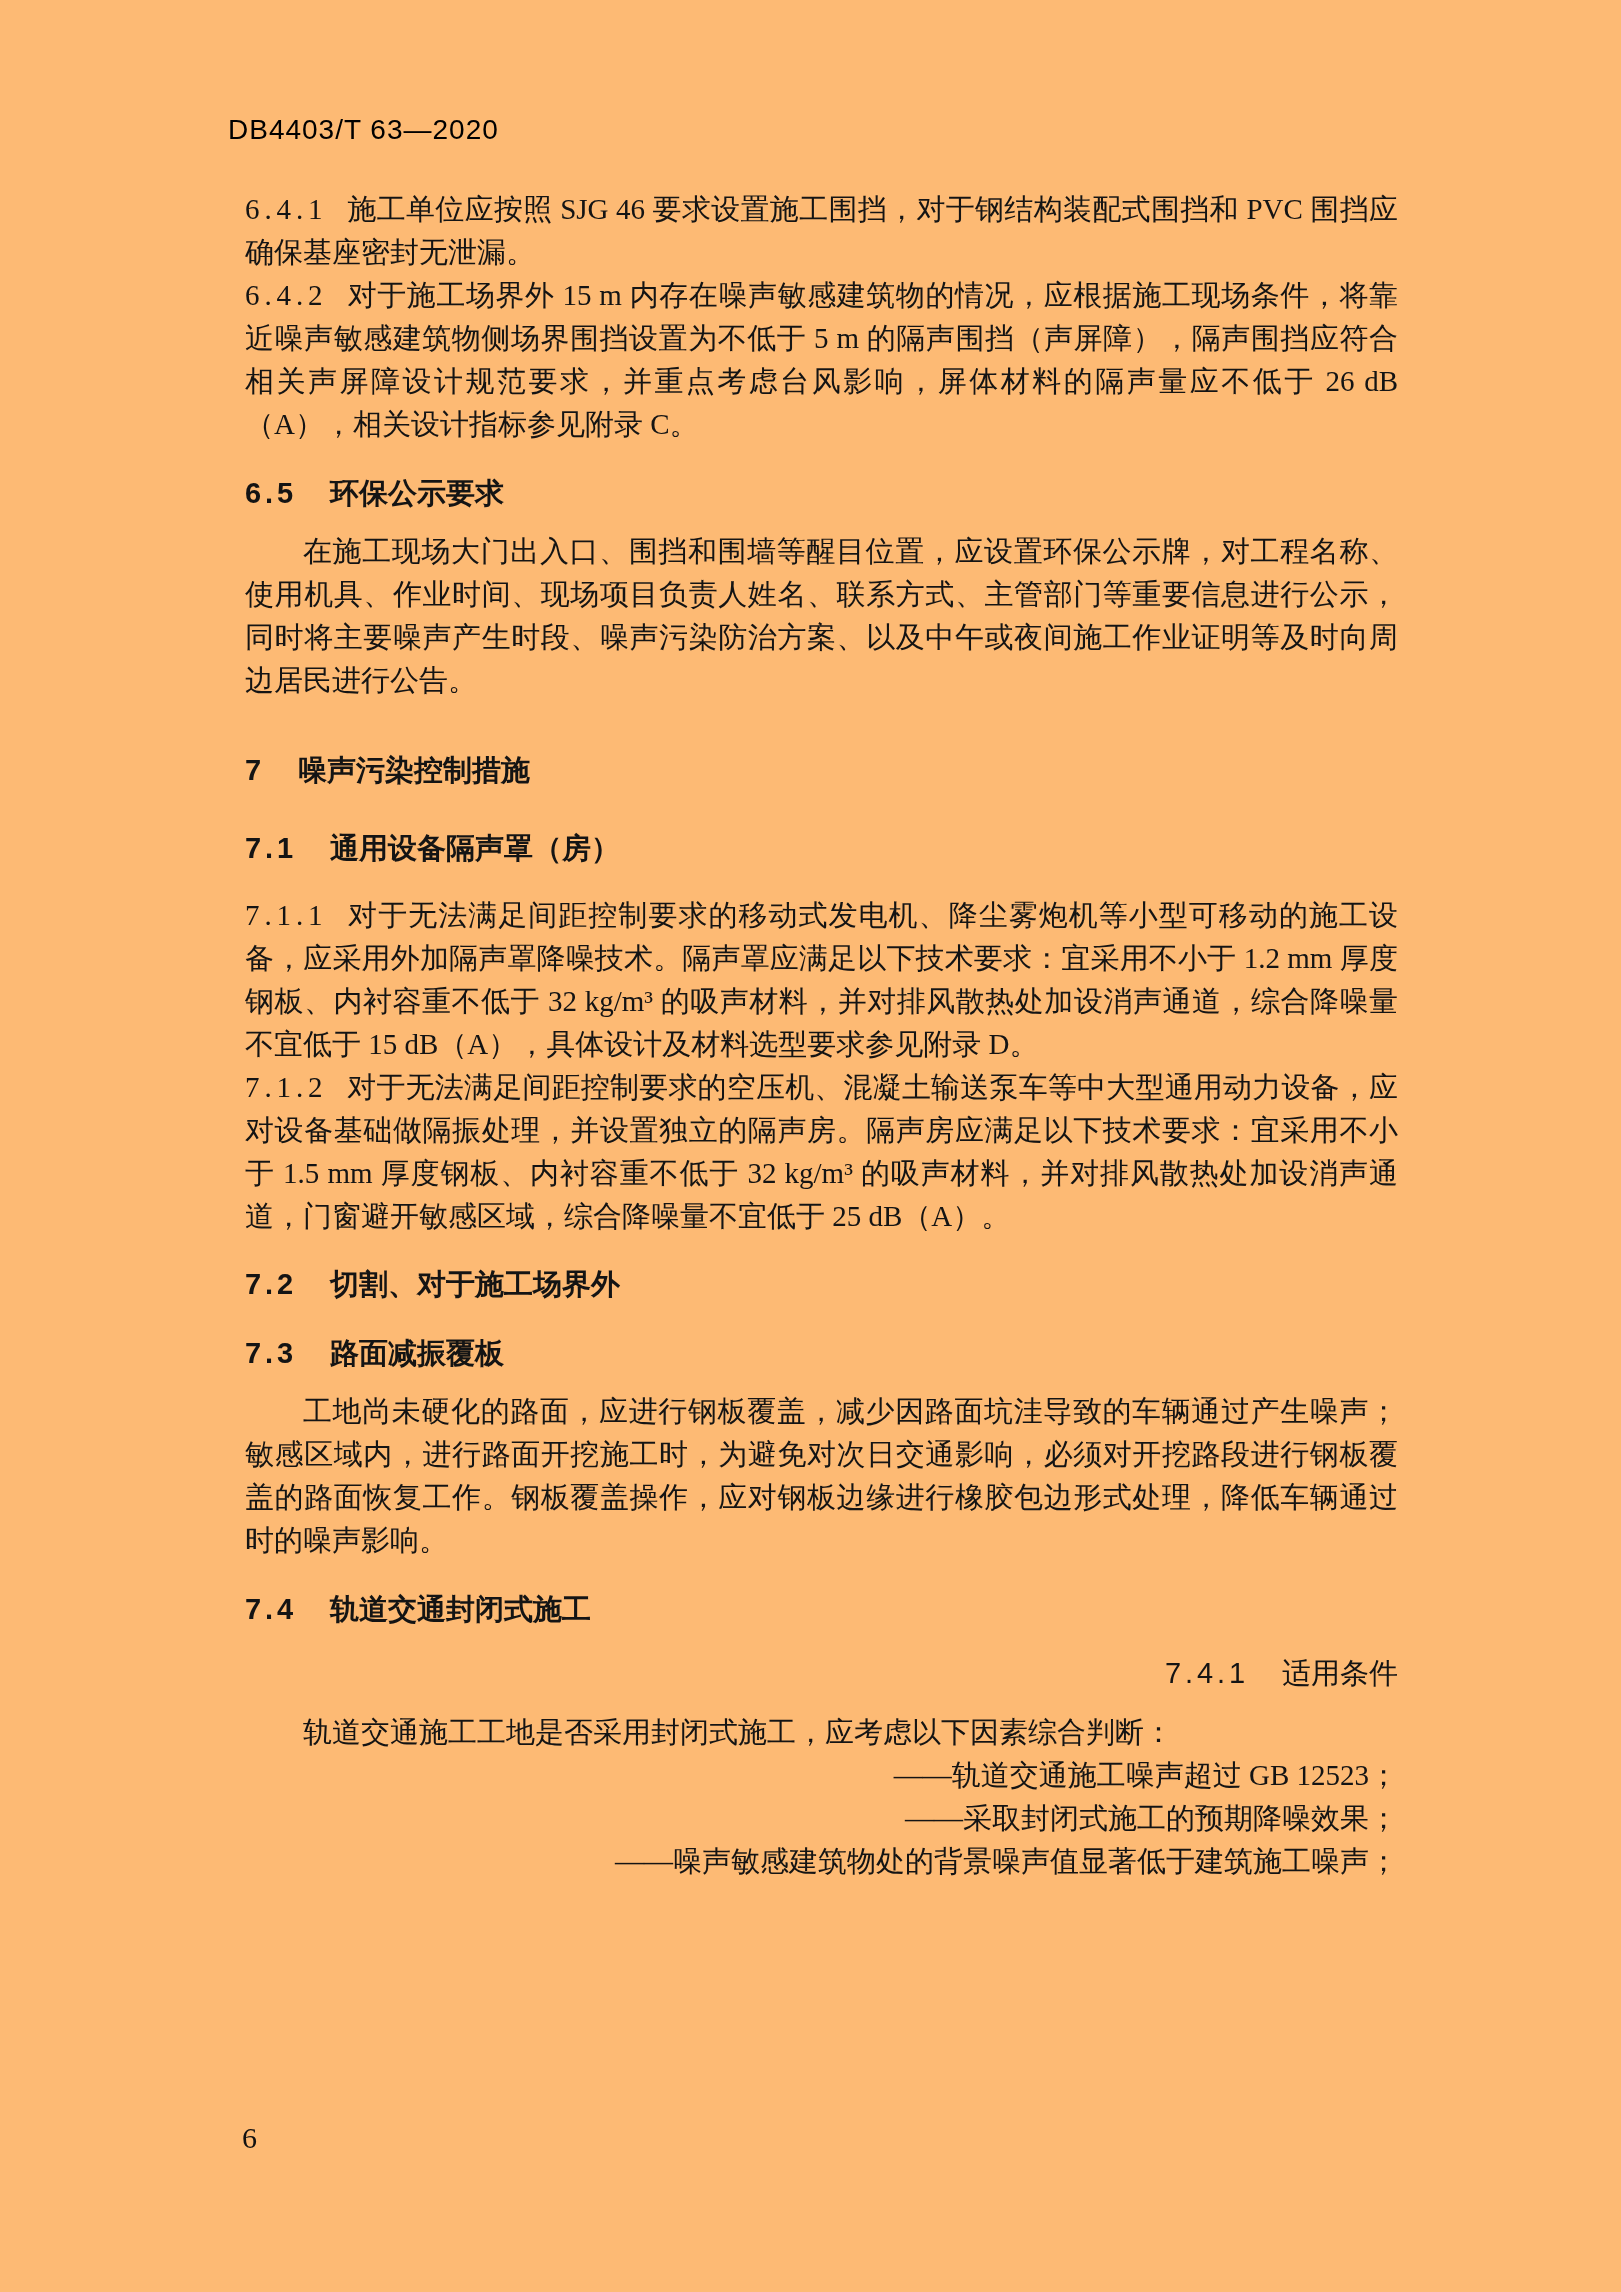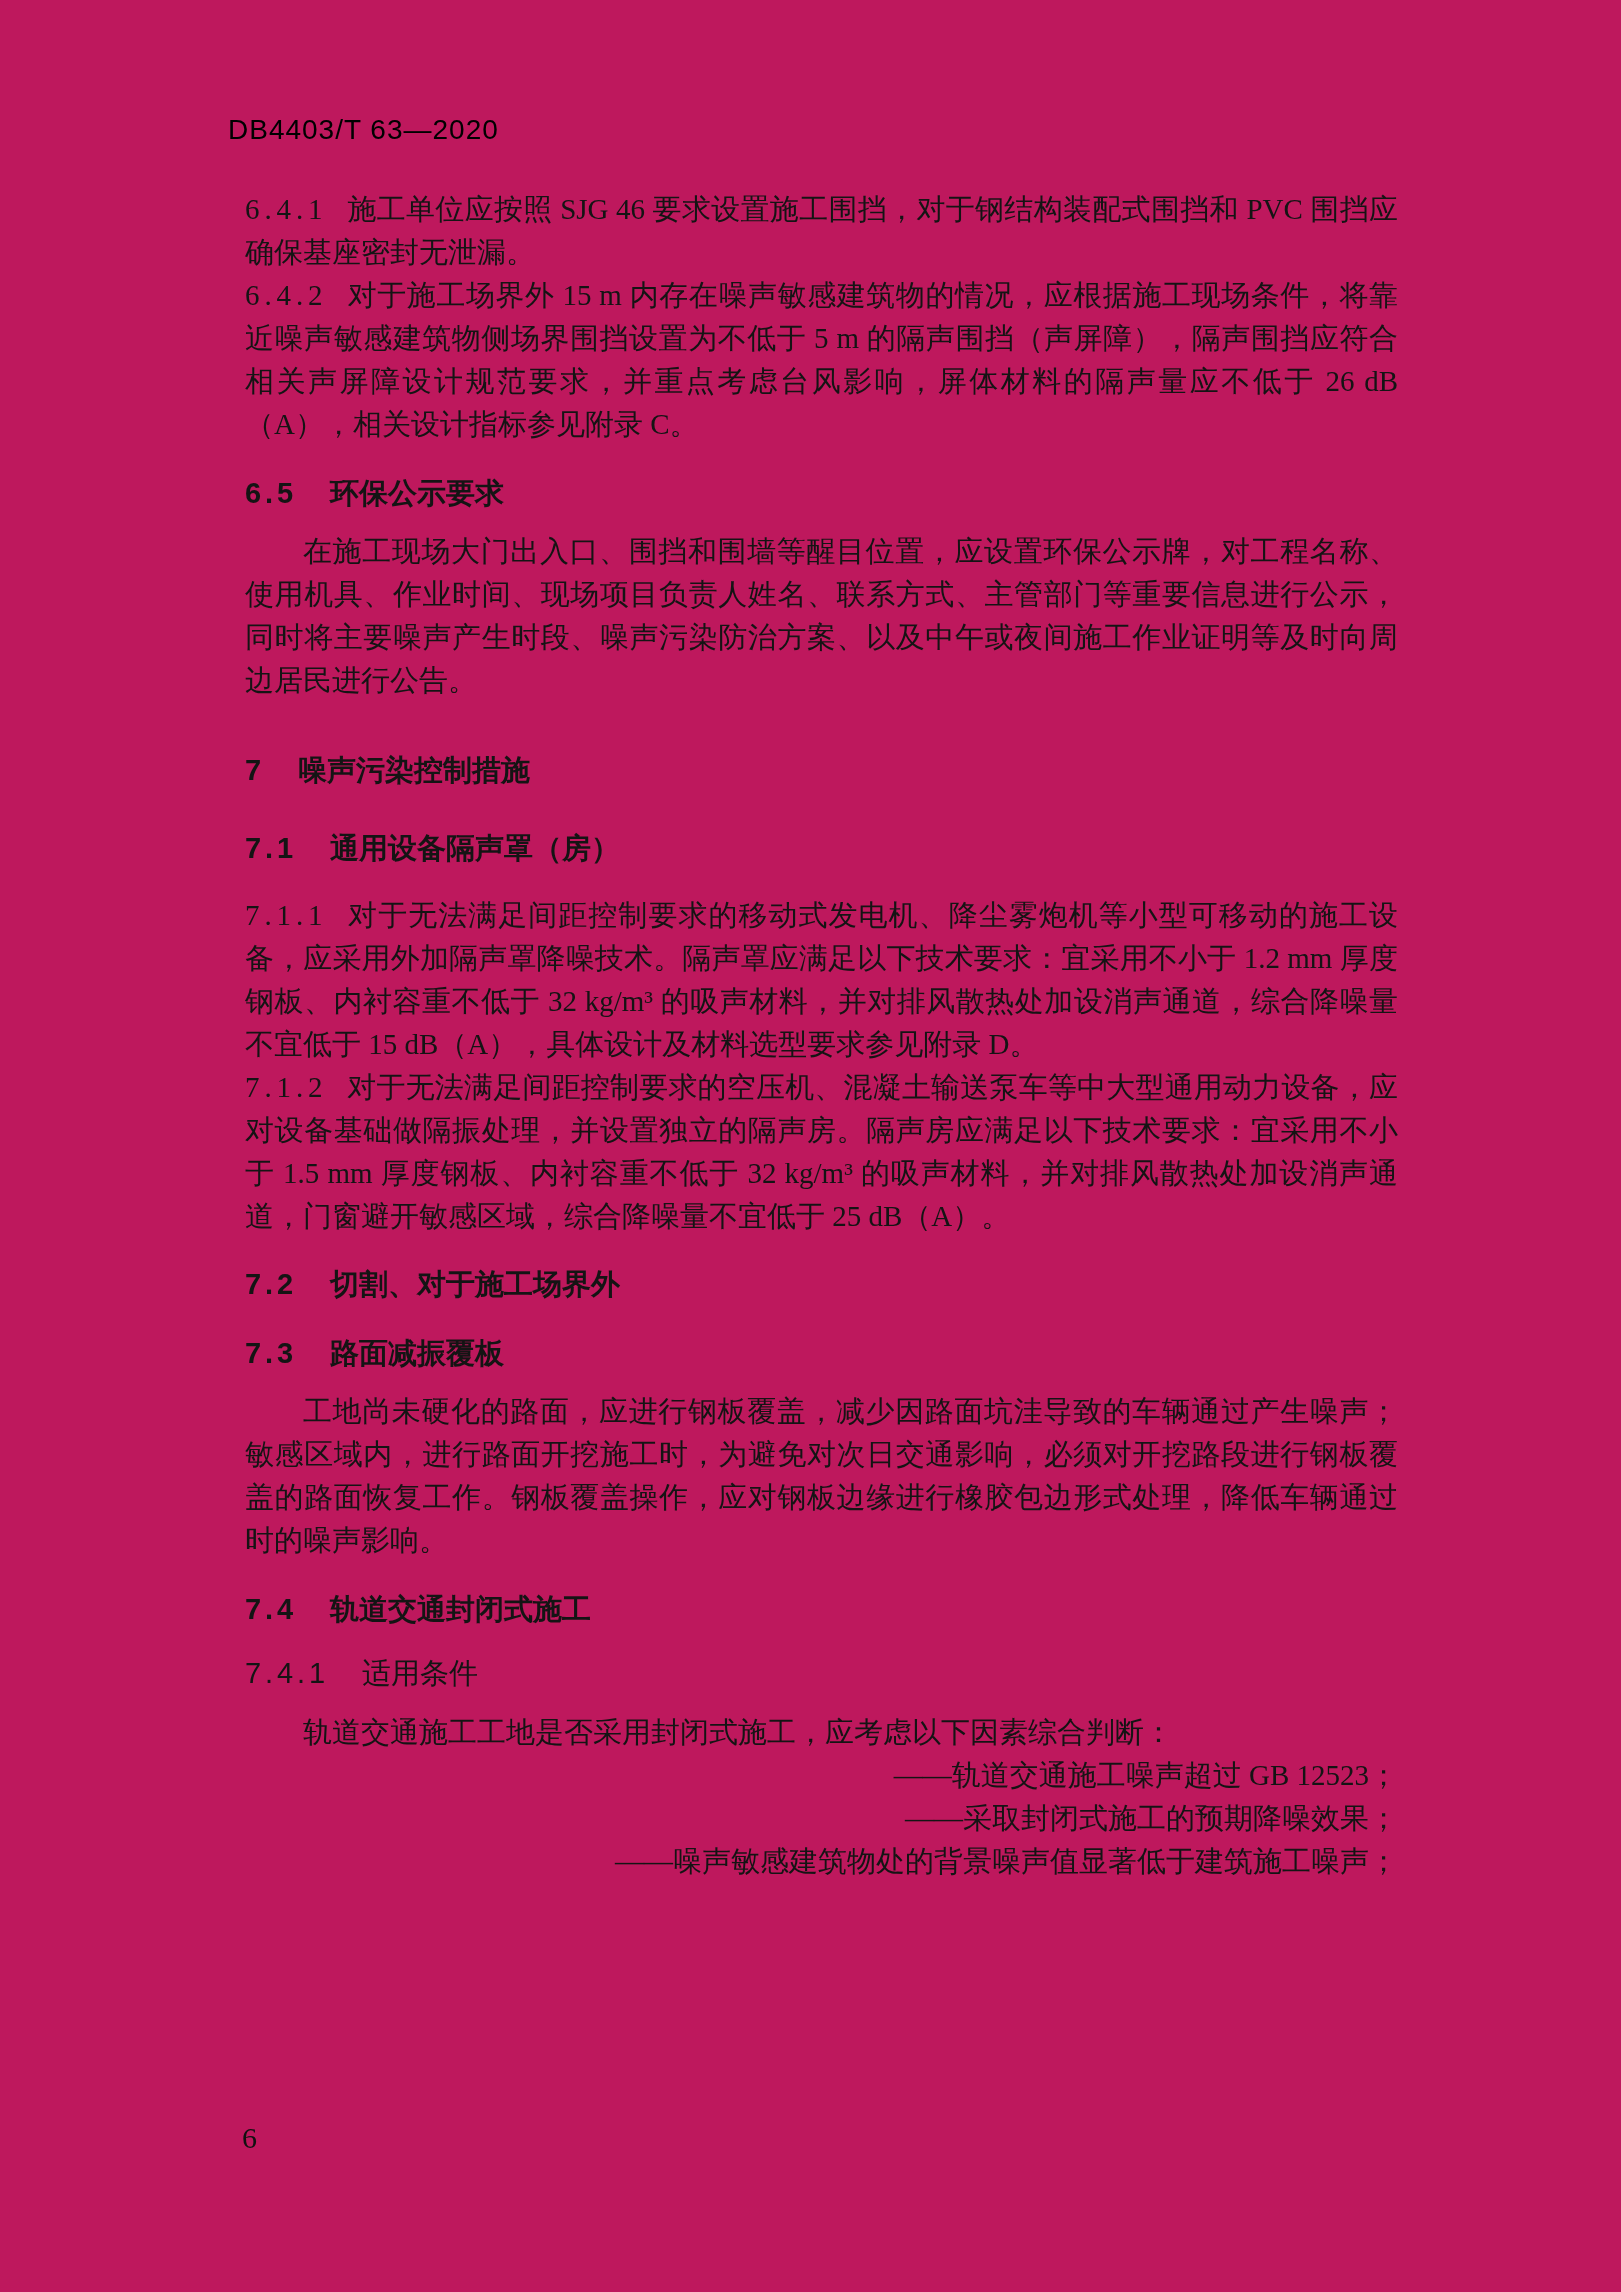--- a/index.html
+++ b/index.html
@@ -4,21 +4,21 @@
 <style>
   html, body {
     margin: 0;
     padding: 0;
     background: #ffffff;
   }
   .page {
     position: relative;
     width: 1621px;
     height: 2293px;
-    background: #be185d;
+    background: #fdba74;
     overflow: hidden;
     color: #141414;
   }
   .doc-header {
     position: absolute;
     left: 228px;
     top: 114px;
     font-family: "Liberation Sans", "DejaVu Sans", sans-serif;
     font-size: 28px;
     font-weight: 500;
@@ -46,21 +46,21 @@
     margin-right: 19.6px;
     white-space: nowrap;
   }
   .h1, .h2, .h3 {
     font-family: Liberation Sans, sans-serif;
     font-size: 29px;
     line-height: 43px;
     font-weight: 700;
     text-align: left;
   }
-  .h3 { font-weight: 400; }
+  .h3 { font-weight: 400; text-align: right; }
   .hnum {
     letter-spacing: 3.9px;
     margin-right: 33px;
     white-space: nowrap;
   }
   .m-h2 { margin: 25.5px 0 15.7px 0; }
   .m-h2-tight { margin: 25.5px 0 0 0; }
   .m-h1 { margin: 47px 0 0 0; }
   .m-h2-after-h1 { margin: 35px 0 23.5px 0; }
   .m-h3 { margin: 21.6px 0 15.7px 0; }

